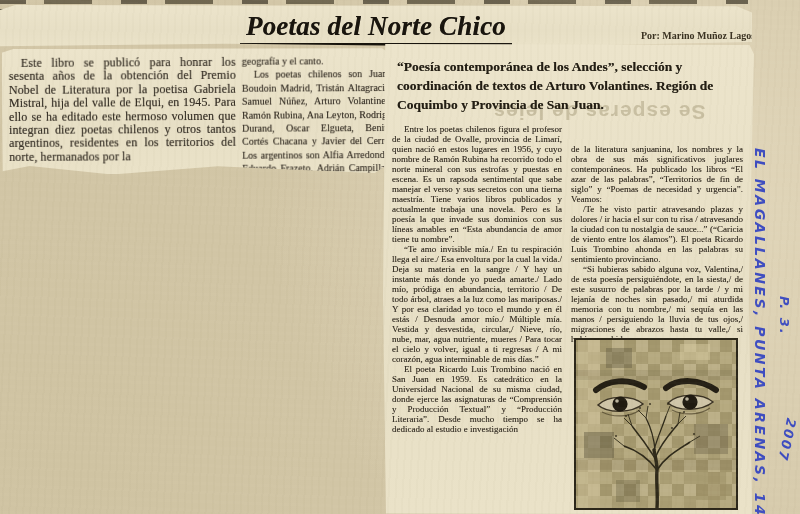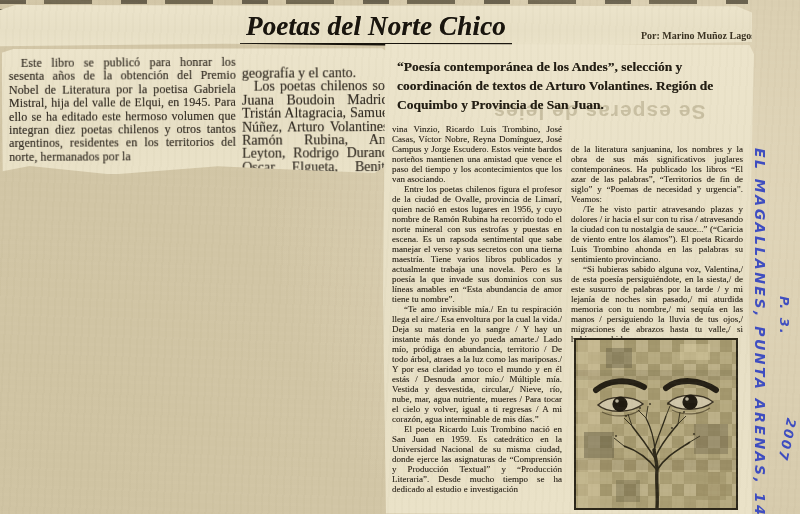--- a/index.html
+++ b/index.html
@@ -30,21 +30,21 @@
   .headline span{display:inline-block;font-size:27px;font-weight:bold;color:#17130c;
     letter-spacing:.2px;border-bottom:3px solid #17130c;padding:0 6px 1px 6px;
     text-shadow:0 0 .5px rgba(23,19,12,.6);}
   .byline{position:absolute;left:600px;top:25px;width:196px;text-align:center;
     font-size:10px;font-weight:bold;color:#3a3222;}
 
   .newscol{position:absolute;text-align:justify;}
   .newscol p{margin:0;}
   .newscol p.ind{text-indent:12px;}
   .colA{left:7px;top:8px;width:227px;font-size:12px;line-height:13.4px;letter-spacing:.1px;}
-  .colB{left:240px;top:19px;width:150px;font-size:14px;line-height:13.4px;}
+  .colB{left:240px;top:7px;width:150px;font-size:10px;line-height:13.4px;}
   .colC{left:9px;top:80px;width:170px;height:386px;font-size:9px;line-height:10px;overflow:hidden;}
   .colD{left:188px;top:80px;width:172px;height:211px;font-size:9px;line-height:10px;overflow:hidden;margin-top:20px;}
   .newsbody{color:#2f2920;text-shadow:0 0 .4px rgba(55,45,35,.45);}
 
   .subhead{position:absolute;left:14px;top:13px;width:346px;margin:0;text-align:left;
     font-size:13.5px;line-height:19px;font-weight:bold;color:#211c12;
     text-shadow:0 0 .5px rgba(33,28,18,.55);}
   .ghost{position:absolute;left:88px;top:56px;width:256px;text-align:center;
     transform:rotate(180deg);font-family:"Liberation Sans",sans-serif;font-weight:bold;
     font-size:21px;color:#9a8f6c;opacity:.42;filter:blur(.6px);letter-spacing:1px;white-space:nowrap;}
@@ -88,21 +88,20 @@
       <p>geografía y el canto.</p>
       <p class="ind">Los poetas chilenos son Juana Boudoin Madrid, Tristán Altagracia, Samuel Núñez, Arturo Volantines, Ramón Rubina, Ana Leyton, Rodrigo Durand, Oscar Elgueta, Benito Cortés Chacana y Javier del Cerro. Los argentinos son Alfia Arredondo, Eduardo Frazeto, Adrián Campillay, Sil-</p>
     </div>
   </div>
 
   <div class="clip right-clip">
     <div class="ghost">Se esperas de leies</div>
     <h2 class="subhead">“Poesía contemporánea de los Andes”, selección y coordinación de textos de Arturo Volantines. Región de Coquimbo y Provincia de San Juan.</h2>
 
     <div class="newscol colC newsbody">
-      <p>vina Vinzio, Ricardo Luis Trombino, José Casas, Víctor Nobre, Reyna Domínguez, José Campus y Jorge Escudero. Estos veinte bardos norteños mantienen una amistad que vence el paso del tiempo y los acontecimientos que los van asociando.</p>
       <p class="ind">Entre los poetas chilenos figura el profesor de la ciudad de Ovalle, provincia de Limarí, quien nació en estos lugares en 1956, y cuyo nombre de Ramón Rubina ha recorrido todo el norte mineral con sus estrofas y puestas en escena. Es un rapsoda sentimental que sabe manejar el verso y sus secretos con una tierna maestría. Tiene varios libros publicados y actualmente trabaja una novela. Pero es la poesía la que invade sus dominios con sus líneas amables en “Esta abundancia de amor tiene tu nombre”.</p>
       <p class="ind">“Te amo invisible mía./ En tu respiración llega el aire./ Esa envoltura por la cual la vida./ Deja su materia en la sangre / Y hay un instante más donde yo pueda amarte./ Lado mío, pródiga en abundancia, territorio / De todo árbol, atraes a la luz como las mariposas./ Y por esa claridad yo toco el mundo y en él estás / Desnuda amor mío./ Múltiple mía. Vestida y desvestida, circular,/ Nieve, río, nube, mar, agua nutriente, mueres / Para tocar el cielo y volver, igual a ti regresas / A mi corazón, agua interminable de mis días.”</p>
       <p class="ind">El poeta Ricardo Luis Trombino nació en San Juan en 1959. Es catedrático en la Universidad Nacional de su misma ciudad, donde ejerce las asignaturas de “Comprensión y Producción Textual” y “Producción Literaria”. Desde mucho tiempo se ha dedicado al estudio e investigación</p>
     </div>
 
     <div class="newscol colD newsbody">
       <p>de la literatura sanjuanina, los nombres y la obra de sus más significativos juglares contemporáneos. Ha publicado los libros “El azar de las palabras”, “Territorios de fin de siglo” y “Poemas de necesidad y urgencia”. Veamos:</p>
       <p class="ind">/Te he visto partir atravesando plazas y dolores / ir hacia el sur con tu risa / atravesando la ciudad con tu nostalgia de sauce...” (“Caricia de viento entre los álamos”). El poeta Ricardo Luis Trombino ahonda en las palabras su sentimiento provinciano.</p>
       <p class="ind">“Si hubieras sabido alguna voz, Valentina,/ de esta poesía persiguiéndote, en la siesta,/ de este susurro de palabras por la tarde / y mi lejanía de noches sin pasado,/ mi aturdida memoria con tu nombre,/ mi sequía en las manos / persiguiendo la lluvia de tus ojos,/ migraciones de abrazos hasta tu valle,/ si hubieras sabido...</p>
     </div>

